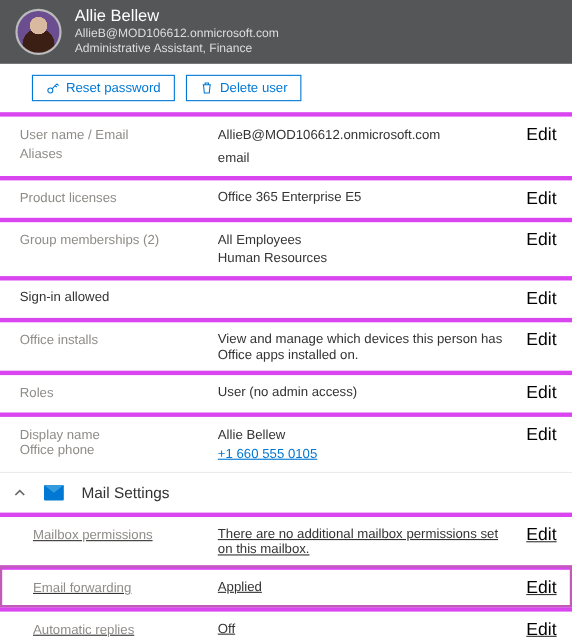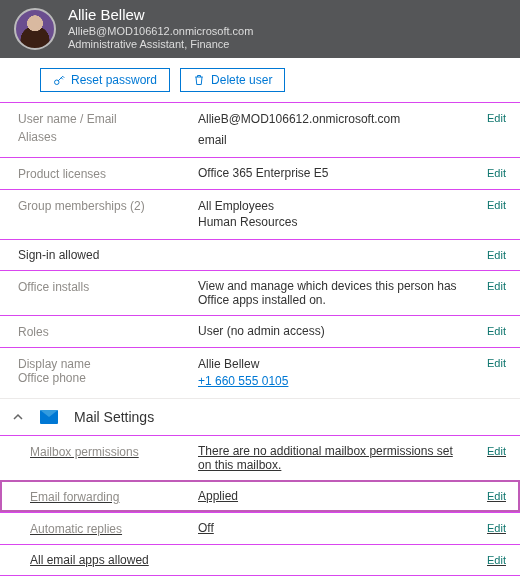--- a/index.html
+++ b/index.html
@@ -28,61 +28,61 @@
                 linear-gradient(#6b4e8f,#6b4e8f);
     border: 2px solid #bbb;
     flex-shrink: 0;
   }
   .hdr-text { line-height: 1.25; }
   .hdr-name { font-size: 15px; font-weight: 400; }
   .hdr-sub { font-size: 11px; color: #ddd; }
   .btn-row {
     display: flex;
     gap: 10px;
-    padding: 10px 0 10px 40px;
+    padding: 10px 0 10px 29px;
   }
   .btn {
     border: 1px solid #0078d4;
     color: #0078d4;
     background: #fff;
     font-size: 12px;
     padding: 4px 12px;
     display: inline-flex;
     align-items: center;
     gap: 6px;
     cursor: pointer;
   }
   .btn svg { width: 12px; height: 12px; }
   .row {
     display: flex;
     align-items: flex-start;
     padding: 8px 14px 8px 18px;
-    border-top: 1px solid #d946ef;
+    border-top: 4px solid #d946ef;
     background: #fff;
   }
   .label-col {
     width: 180px;
     color: #8f8c88;
     padding-top: 1px;
     flex-shrink: 0;
   }
   .value-col {
     flex: 1;
     color: #333;
     padding-right: 8px;
   }
   .value-col div { line-height: 1.4; }
   .edit-col {
     width: 40px;
     text-align: right;
   }
   .edit-link {
-    color: #0f766e;
+    color: #000000;
     cursor: pointer;
-    font-size: 11px;
+    font-size: 16px;
   }
   .link { color: #0078d4; text-decoration: underline; cursor: pointer; }
   .mail-header {
     display: flex;
     align-items: center;
     gap: 16px;
     padding: 10px 14px 10px 12px;
     border-top: 1px solid #eceae9;
     font-size: 14px;
     color: #333;

